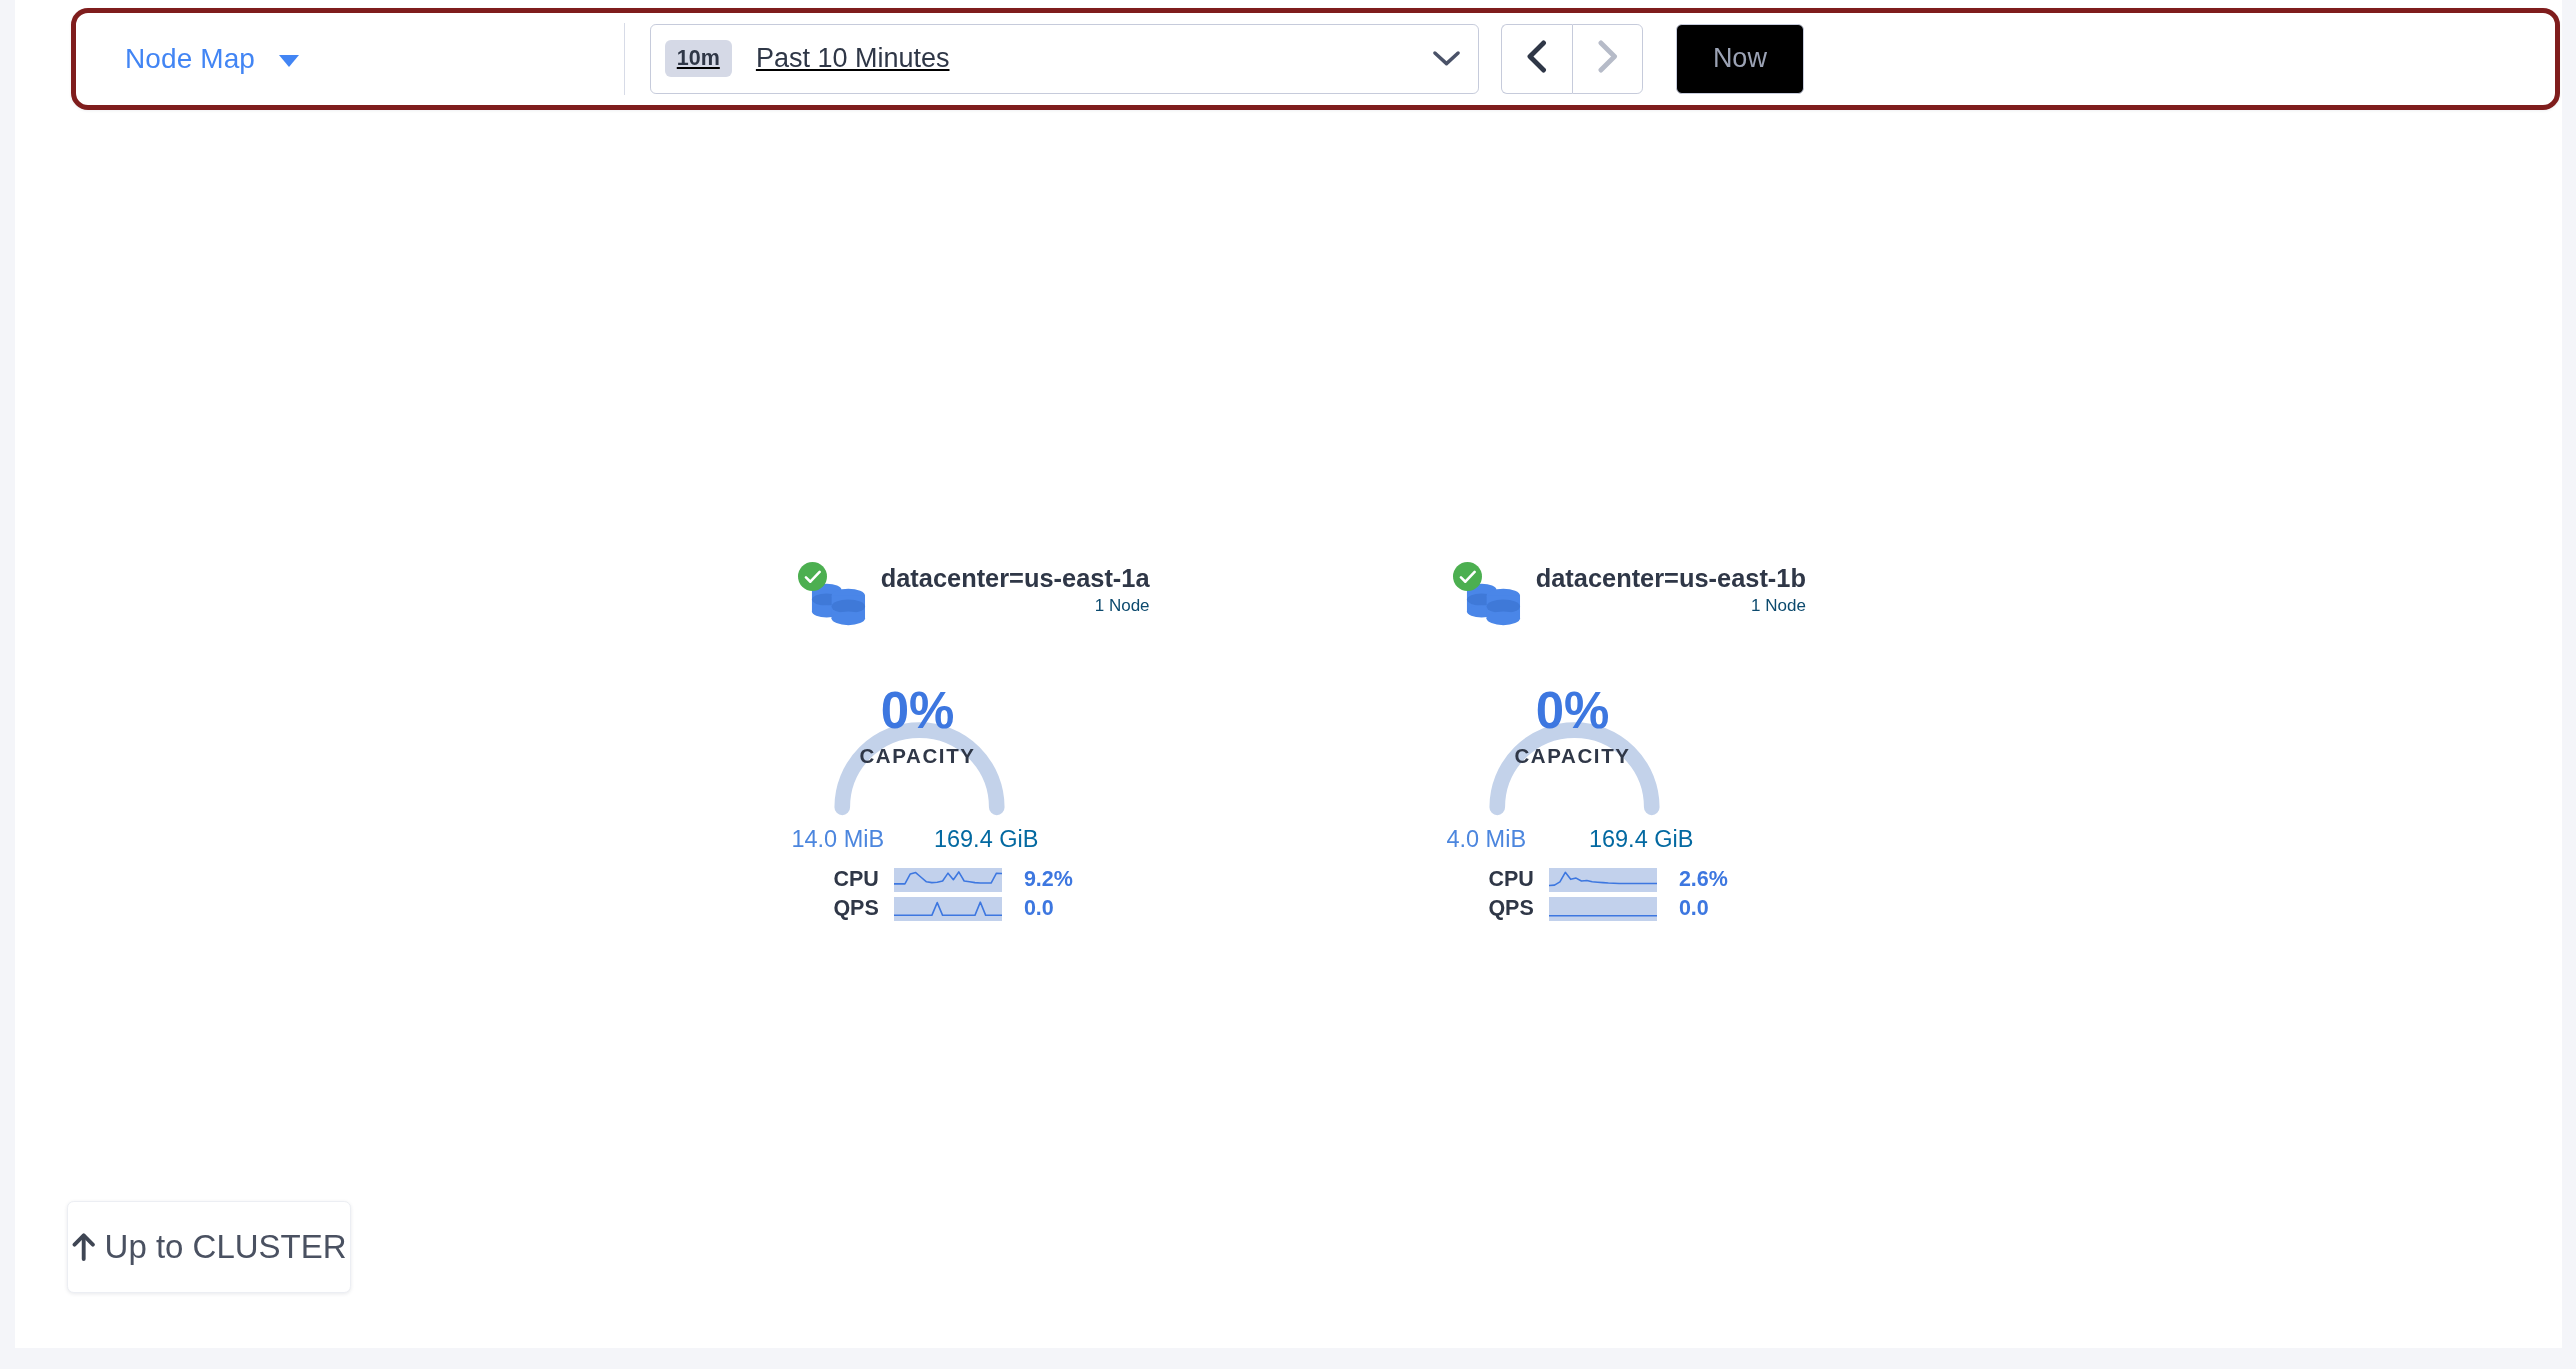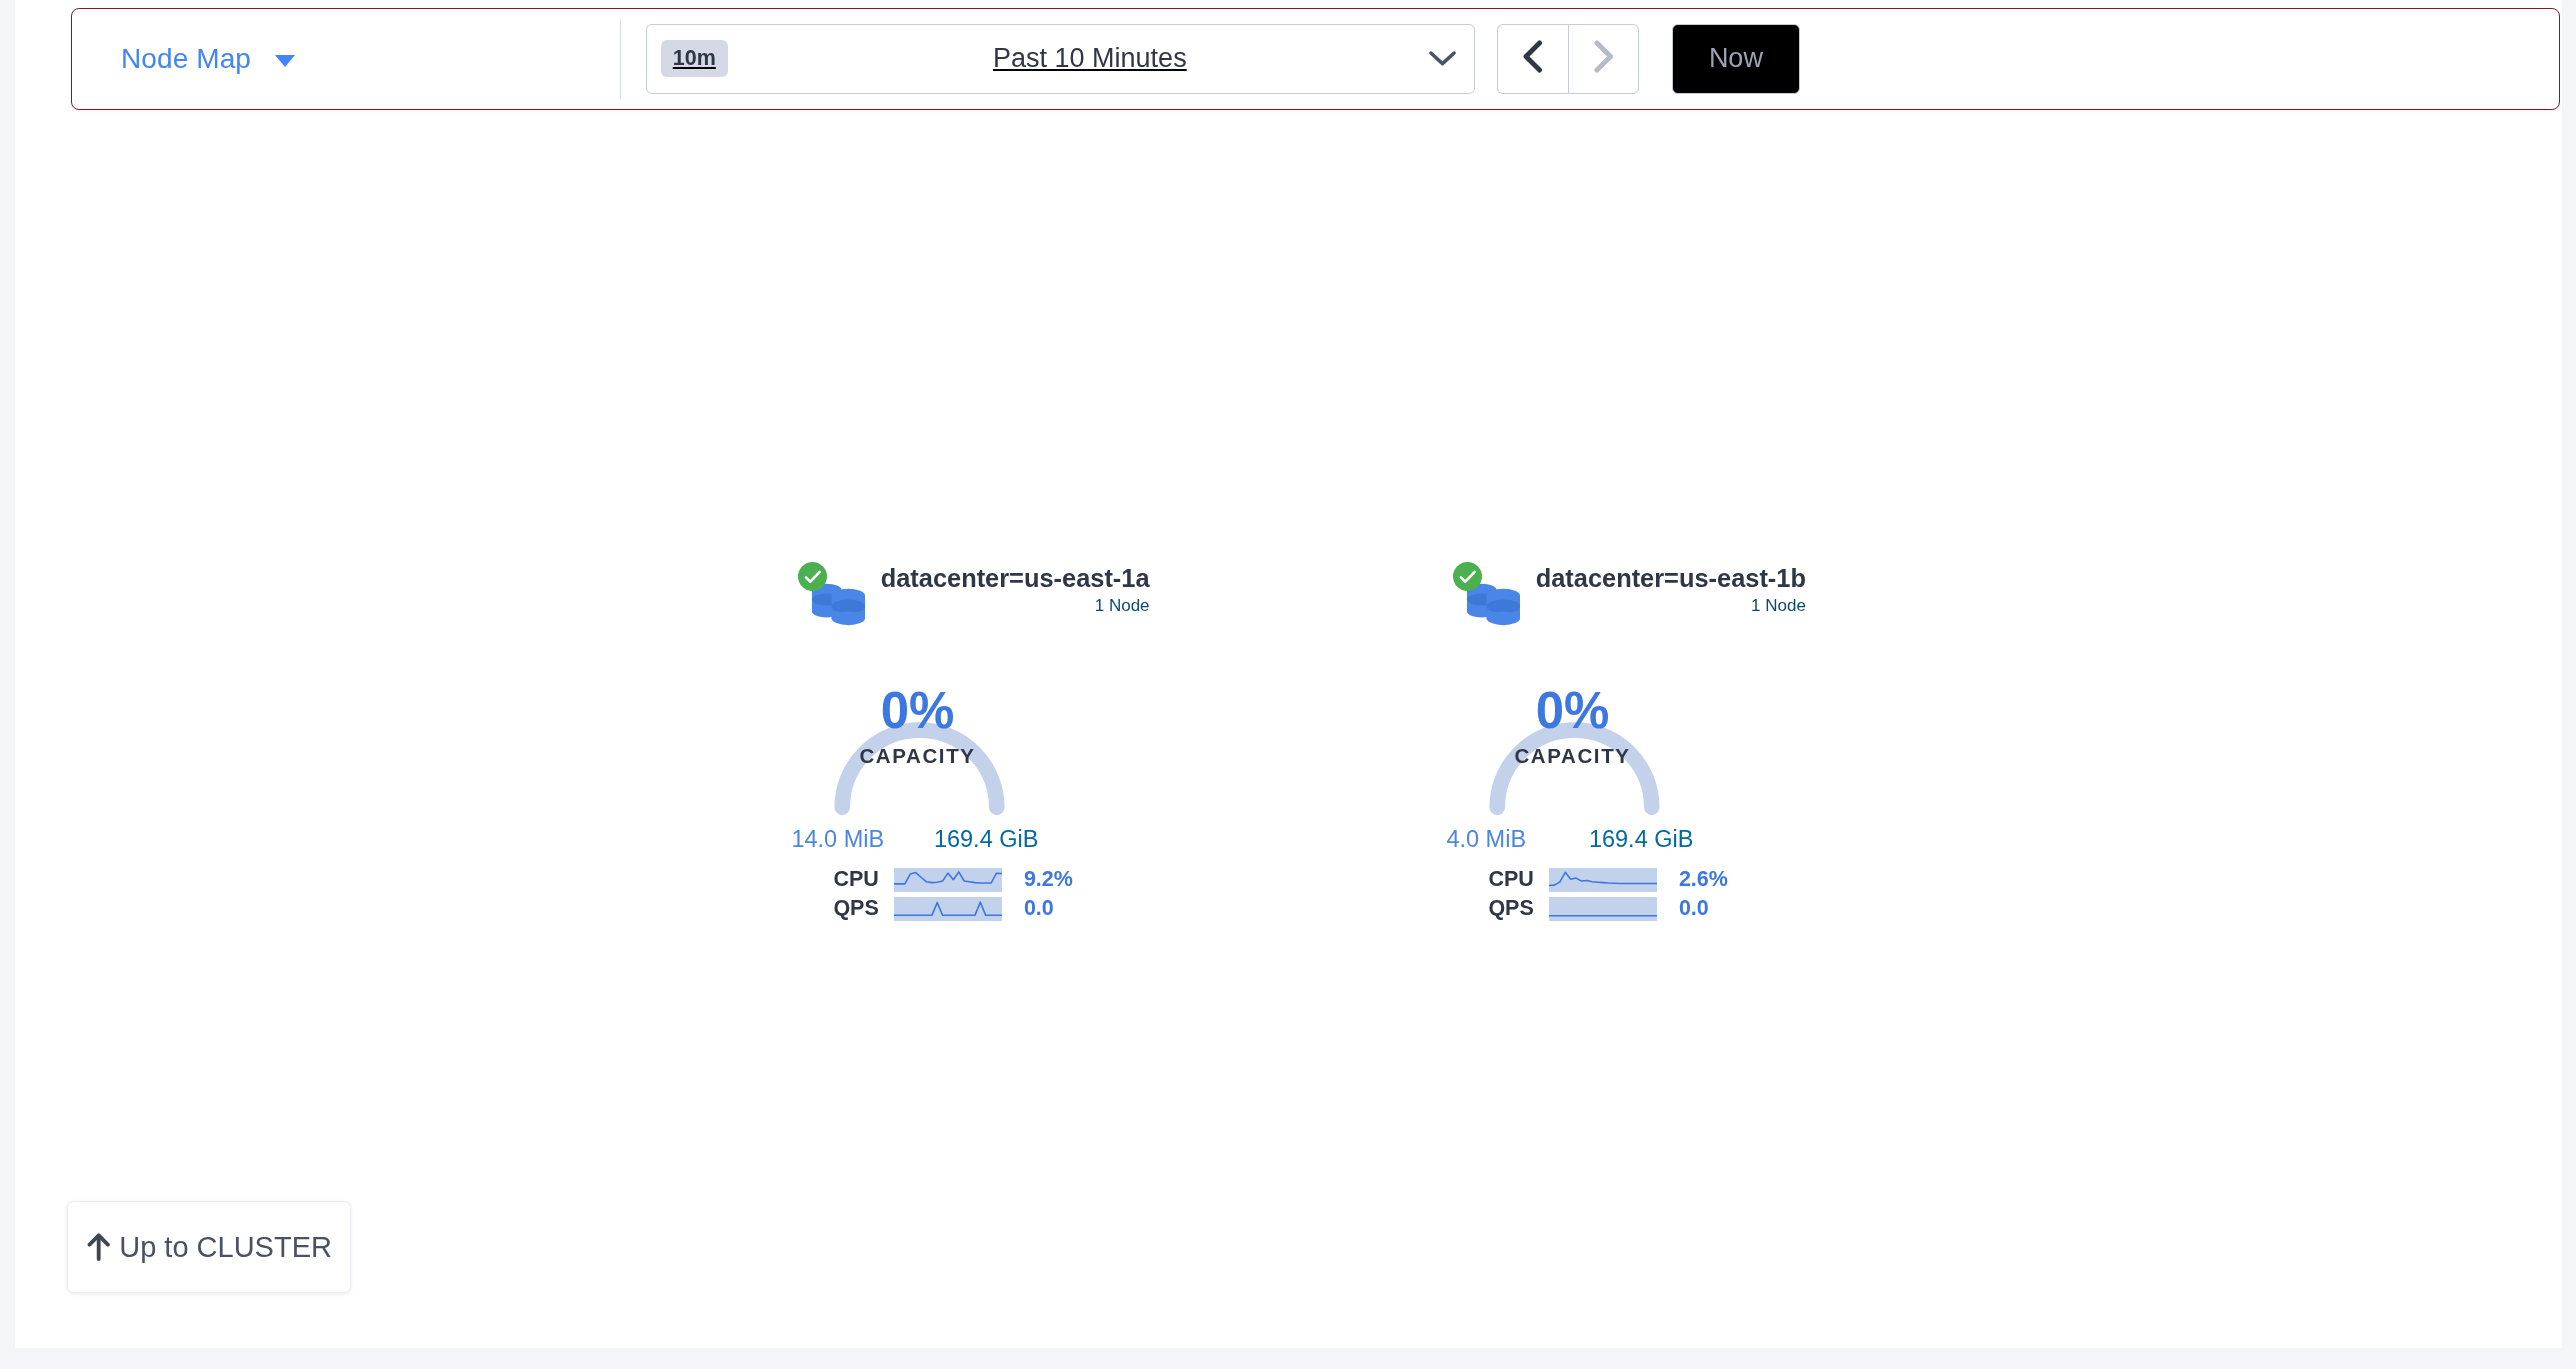--- a/index.html
+++ b/index.html
@@ -28,27 +28,26 @@
   }
 
   
   .header-card {
     position: absolute;
     left: 71px;
     top: 7.8px;
     width: 2489px;
     height: 102px;
     background: #ffffff;
-    border: 1px solid #7f1d1d;
-    border-radius: 8px;
+    border: 5px solid #7f1d1d;
+    border-radius: 17px;
     box-shadow: 0 1px 2.9px rgba(30,40,70,0.07);
     box-sizing: border-box;
     display: flex;
     align-items: center;
-    text-align: center;
   }
 
   .hdr-left {
     width: 548px;
     display: flex;
     align-items: center;
     padding-left: 49px;
     box-sizing: border-box;
     flex: 0 0 auto;
   }
@@ -217,21 +216,21 @@
     left: 67px; top: 1201px;
     width: 284px; height: 92px;
     background: #ffffff;
     border: 1px solid #eceef3;
     border-radius: 6.8px;
     box-shadow: 0 1px 3.9px rgba(30,40,70,0.10);
     display: flex; align-items: center; justify-content: center;
     box-sizing: border-box;
   }
   .up-arrow { margin-right: 7.8px; display: flex; align-items: center; }
-  .up-text { font-size: 29px; color: #4a5161; }
+  .up-text { font-size: 33px; color: #4a5161; }
 </style>
 </head>
 <body>
 
 <div id="app">
   <div class="page-surface"></div>
 
   <div class="header-card">
 
     <div class="hdr-left">

